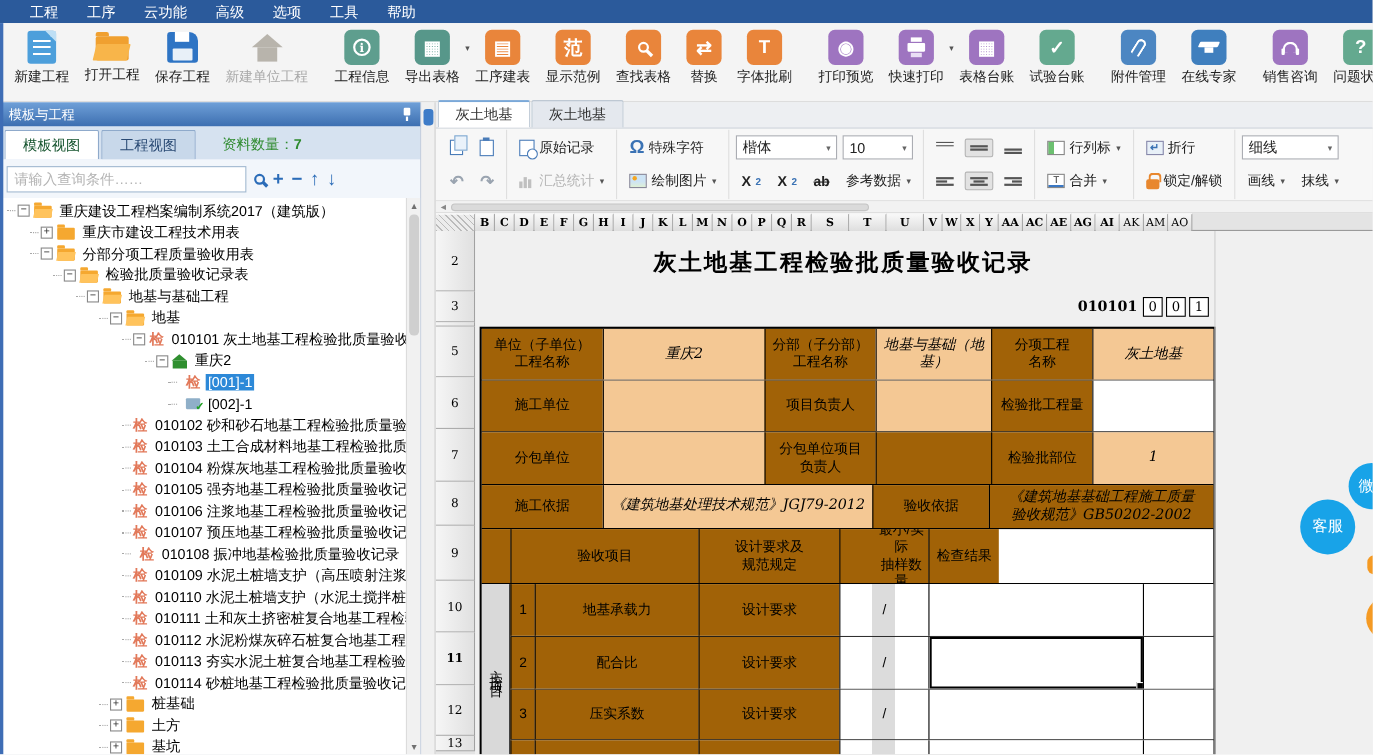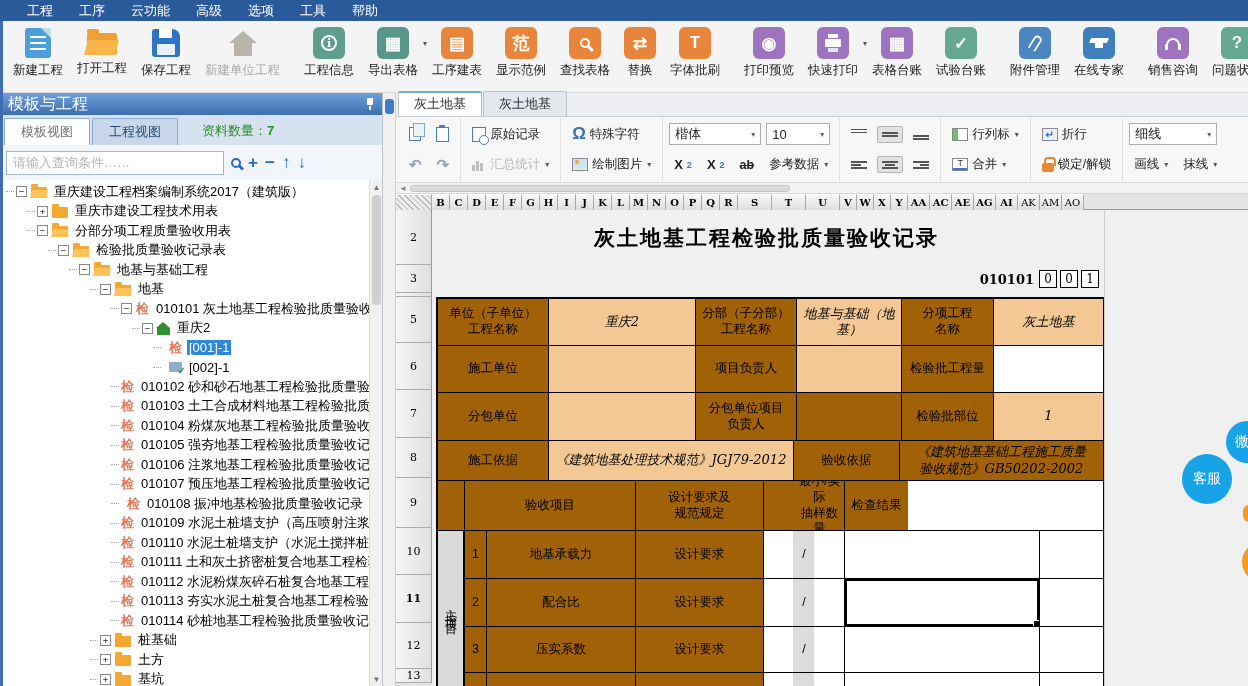--- a/index.html
+++ b/index.html
@@ -59,29 +59,29 @@
   .hsw::before { content:""; position:absolute; left:-3px; top:4px; width:3px; height:6px; background:#fff; border-radius:1px; }
   .hsw::after { content:""; position:absolute; right:-3px; top:4px; width:3px; height:6px; background:#fff; border-radius:1px; }
 
   
   #content { display:flex; height:593px; }
   #leftborder { position:absolute; left:0; top:21px; width:3px; height:665px; background:#3E6DB5; z-index:40; }
 
   
   #sidebar { width:383px; display:flex; flex-direction:column; background:#EAF0F8; border-right:1px solid #B8C4D4; }
   #sb-title { height:22px; background:linear-gradient(#6FA0D8,#3C6EB0); color:#fff; display:flex;
-              align-items:center; padding:0 8px; font-size:16px; }
+              align-items:center; padding:0 8px; font-size:12px; }
   #sb-title .spacer { flex:1; }
   .pin { width:8px; height:12px; position:relative; }
   .pin::before { content:""; position:absolute; top:0; left:1px; width:6px; height:7px; background:#fff; border-radius:1px; }
   .pin::after { content:""; position:absolute; top:8px; left:3px; width:2px; height:4px; background:#fff; }
   #sb-tabs { height:30px; display:flex; align-items:flex-end; background:#D6E2F0; padding-left:4px; }
   .sb-tab { padding:4px 16px; font-size:13px; border:1px solid #8FAACB; border-bottom:none;
             background:#C8D8EA; color:#2A4A74; margin-right:2px; border-radius:2px 2px 0 0; }
-  .sb-tab.active { background:#FFFFFF; color:#737373; }
+  .sb-tab.active { background:#FFFFFF; color:#14532d; }
   #sb-count { margin-left:22px; padding-bottom:5px; font-size:13px; color:#2E8B2E; }
   #sb-count b { font-weight:bold; }
   #sb-search { height:35px; background:#F2F6FB; display:flex; align-items:center; padding:0 6px; gap:7px; }
   #search-input { width:218px; height:24px; border:1px solid #A0B8D0; padding:0 6px; font-size:13px; color:#333; }
   #search-input::placeholder { color:#B4B4B4; }
   .s-ico { color:#2B6CB8; font-size:17px; font-weight:bold; line-height:1; }
   .magb { width:10px; height:10px; border:2.5px solid #2B6CB8; border-radius:50%; position:relative; }
   .magb::after { content:""; position:absolute; width:6px; height:2.5px; background:#2B6CB8;
      transform:rotate(45deg); right:-5px; bottom:-3px; }
   #sb-tree { flex:1; background:#fff; position:relative; overflow:hidden; }

